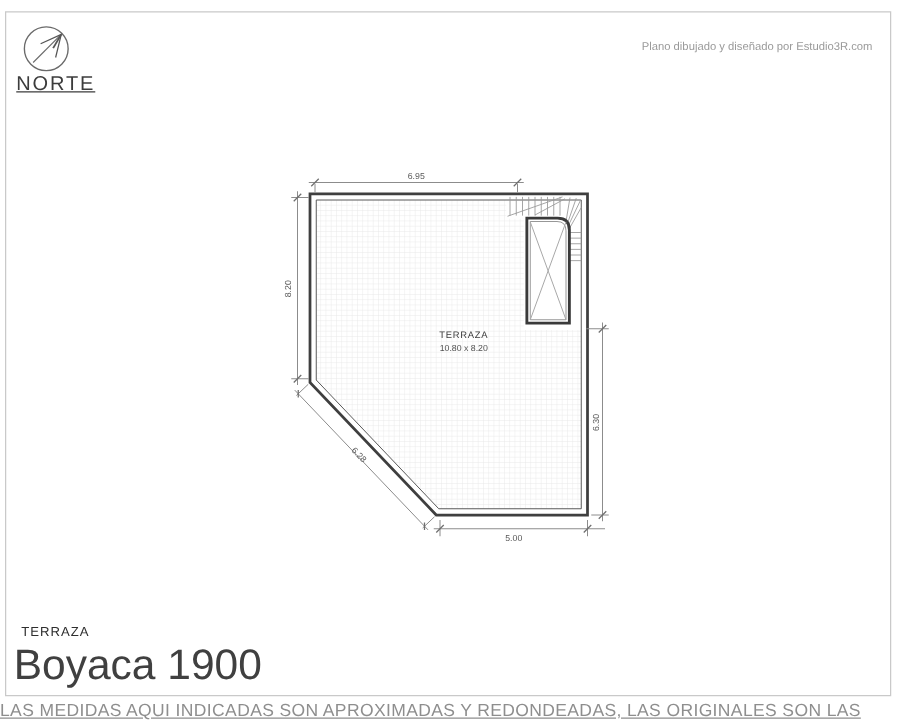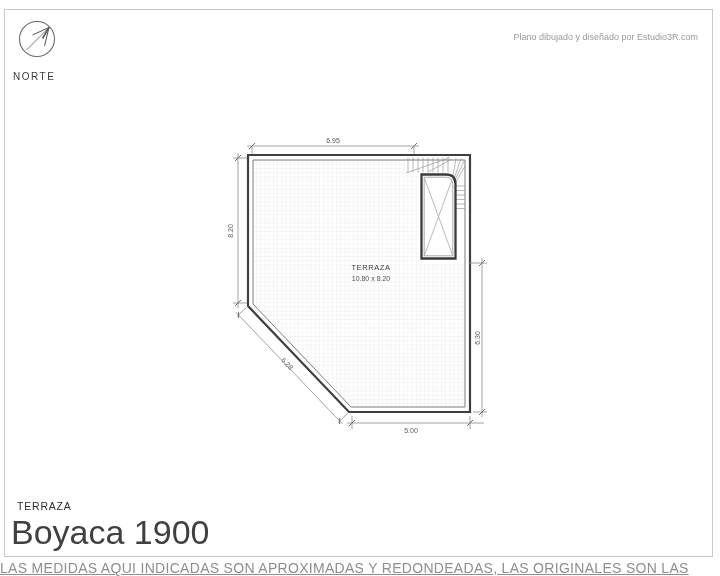--- a/index.html
+++ b/index.html
@@ -8,21 +8,21 @@
     font-family:"Liberation Sans","DejaVu Sans",sans-serif;
   }
   .border-frame{
     position:absolute;left:4px;top:9px;width:709px;height:548px;
     border:1px solid #c9c9c9;box-sizing:border-box;
   }
   .credit{
     position:absolute;top:11px;right:22px;font-size:9px;color:#9a9a9a;margin-top:21px;
   }
   .norte-label{
-    position:absolute;left:13px;top:71px;font-size:10px;color:#3c3c3c;letter-spacing:1.5px;
+    position:absolute;left:13px;top:59px;font-size:16px;color:#3c3c3c;letter-spacing:1.5px;text-decoration:underline;
   }
   .plan-svg{position:absolute;left:0;top:0;}
   .plan-type{
     position:absolute;left:17px;top:500px;font-size:10.5px;color:#2e2e2e;letter-spacing:.8px;
   }
   .main-title{
     position:absolute;left:11px;top:515px;font-size:34px;color:#404040;line-height:1.05;
   }
   .footer-note{
     position:absolute;top:560px;left:0;width:720px;text-align:left;

